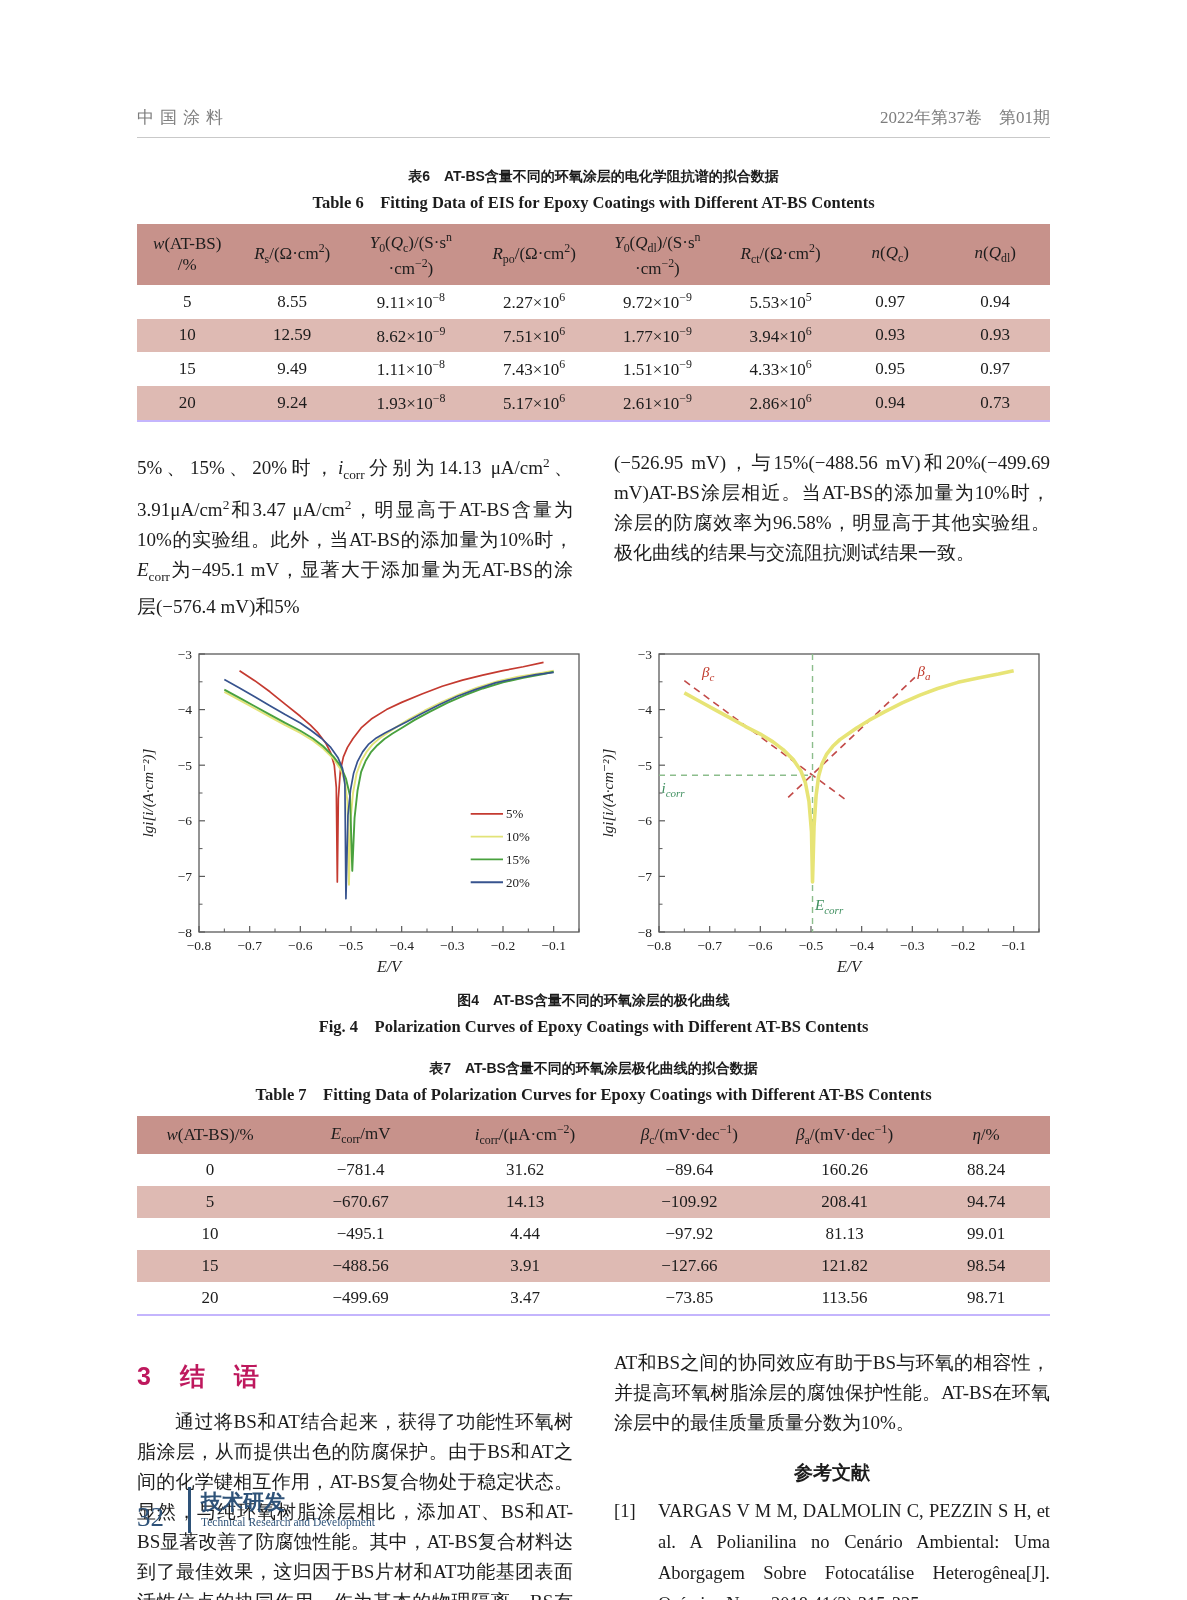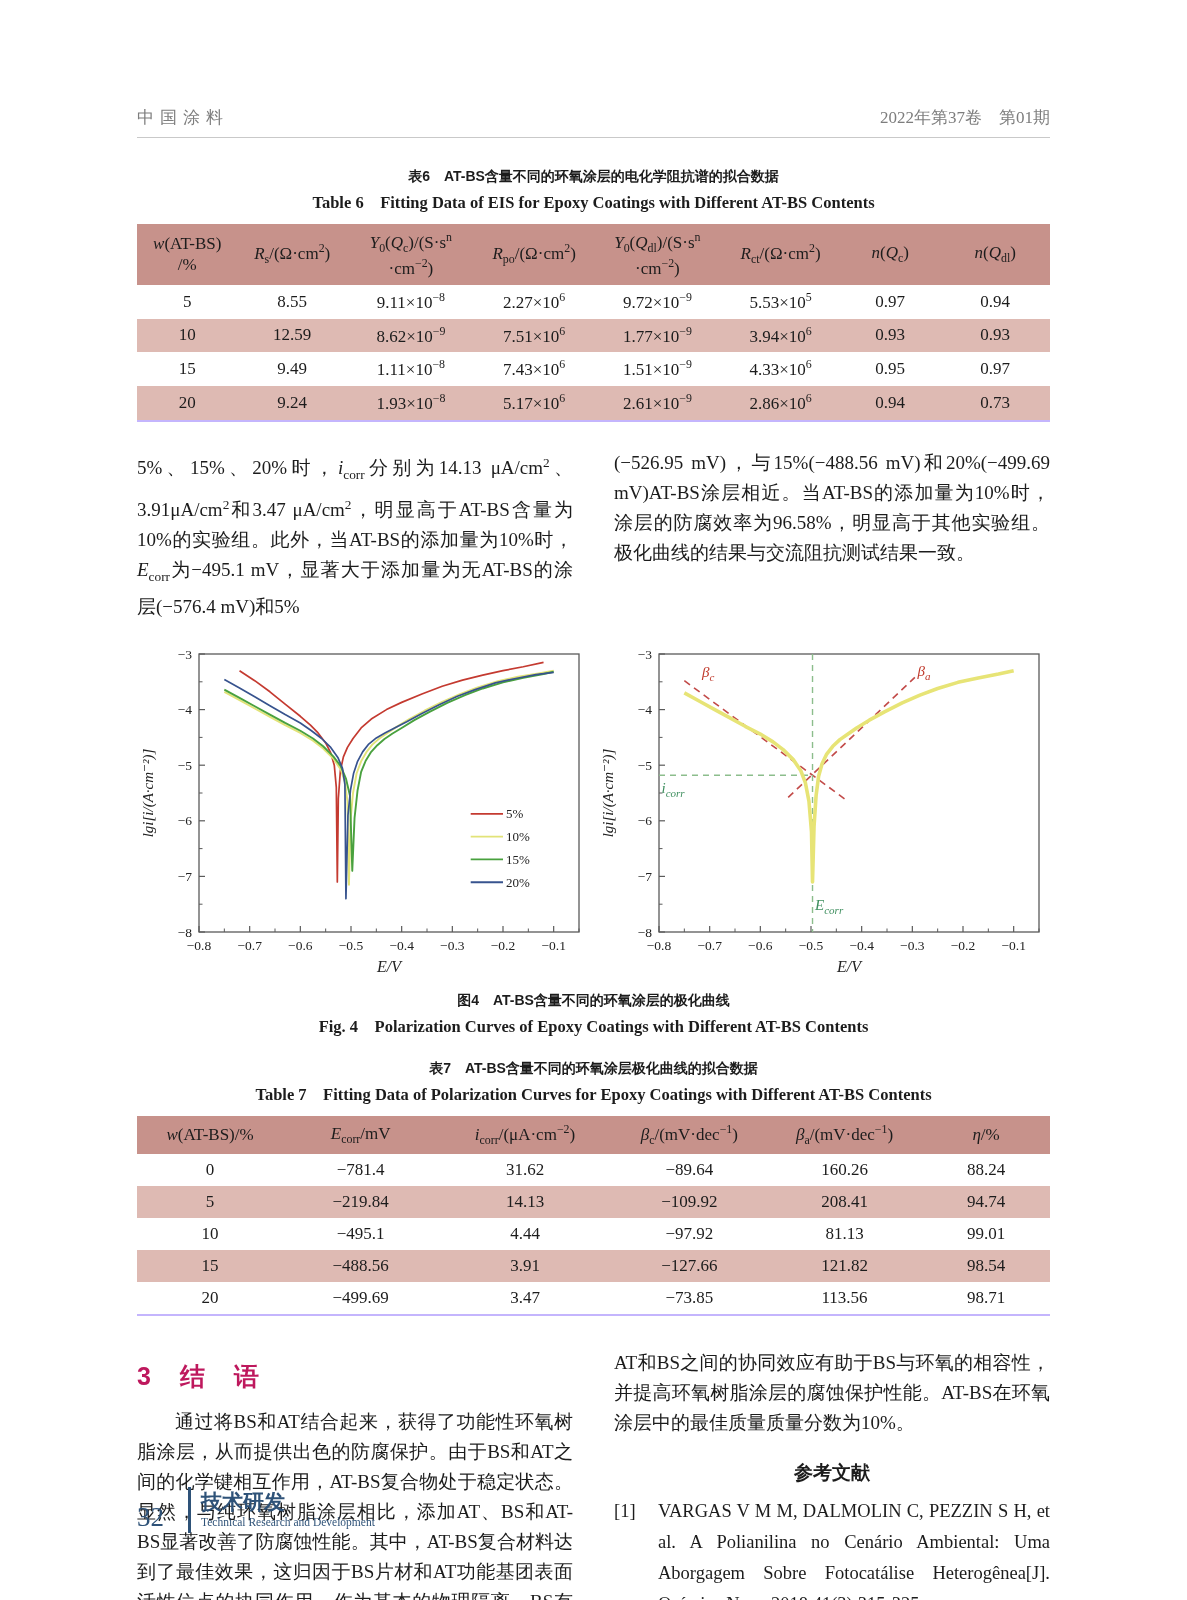--- a/index.html
+++ b/index.html
@@ -323,21 +323,21 @@
           <tr>
             <td>0</td>
             <td>−781.4</td>
             <td>31.62</td>
             <td>−89.64</td>
             <td>160.26</td>
             <td>88.24</td>
           </tr>
           <tr>
             <td>5</td>
-            <td>−219.84</td>
+            <td>−670.67</td>
             <td>14.13</td>
             <td>−109.92</td>
             <td>208.41</td>
             <td>94.74</td>
           </tr>
           <tr>
             <td>10</td>
             <td>−495.1</td>
             <td>4.44</td>
             <td>−97.92</td>

